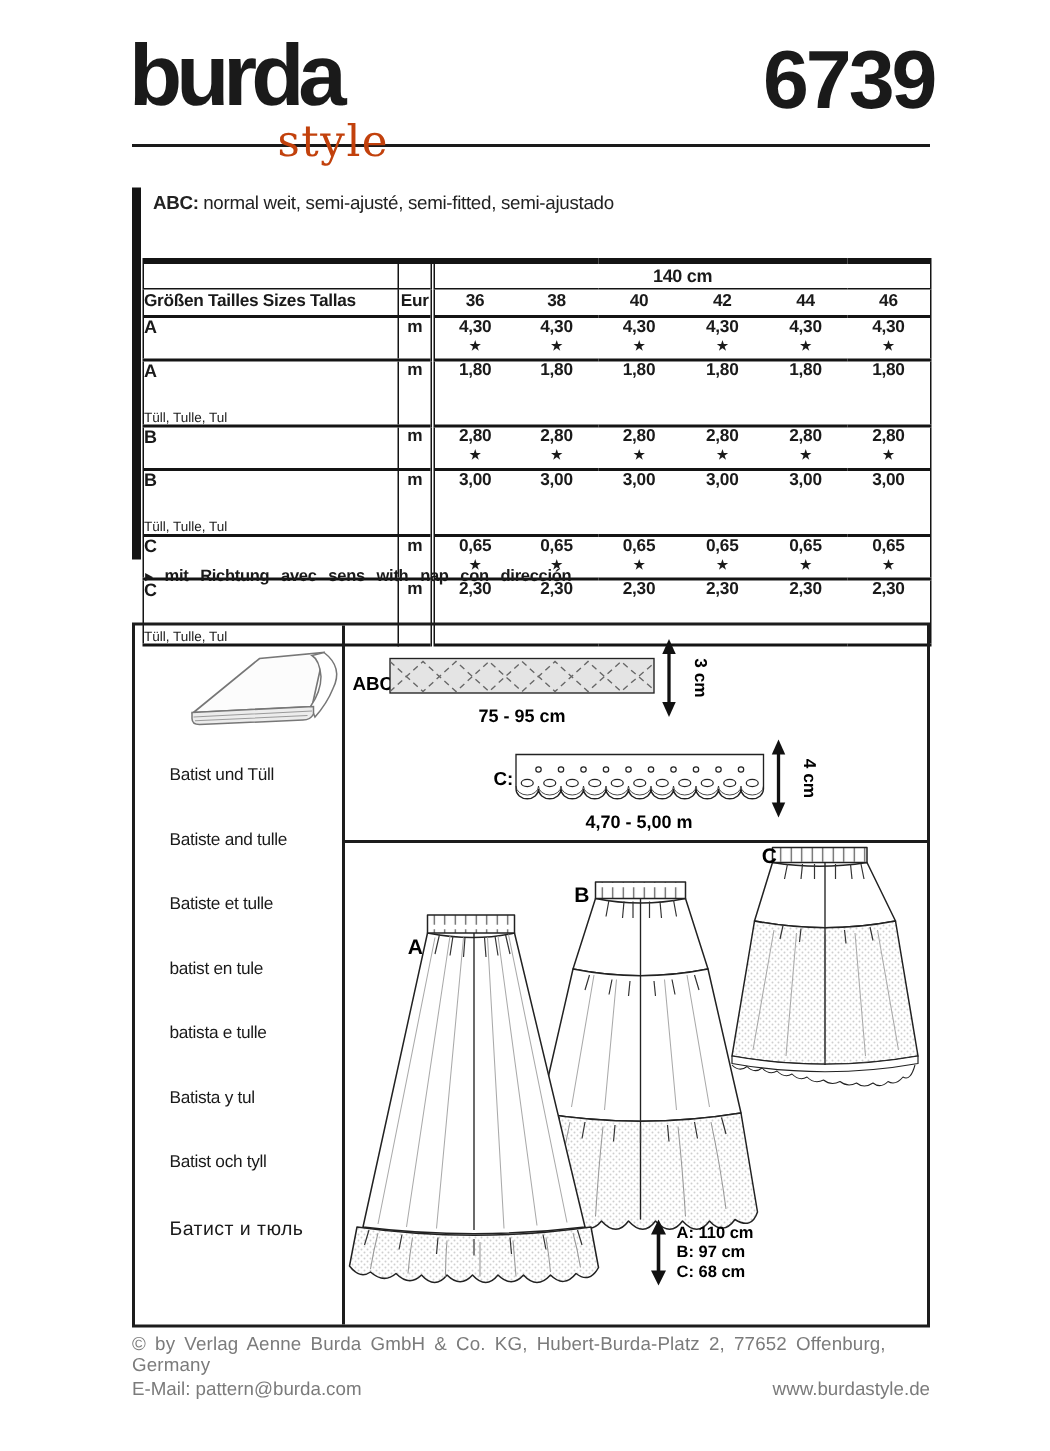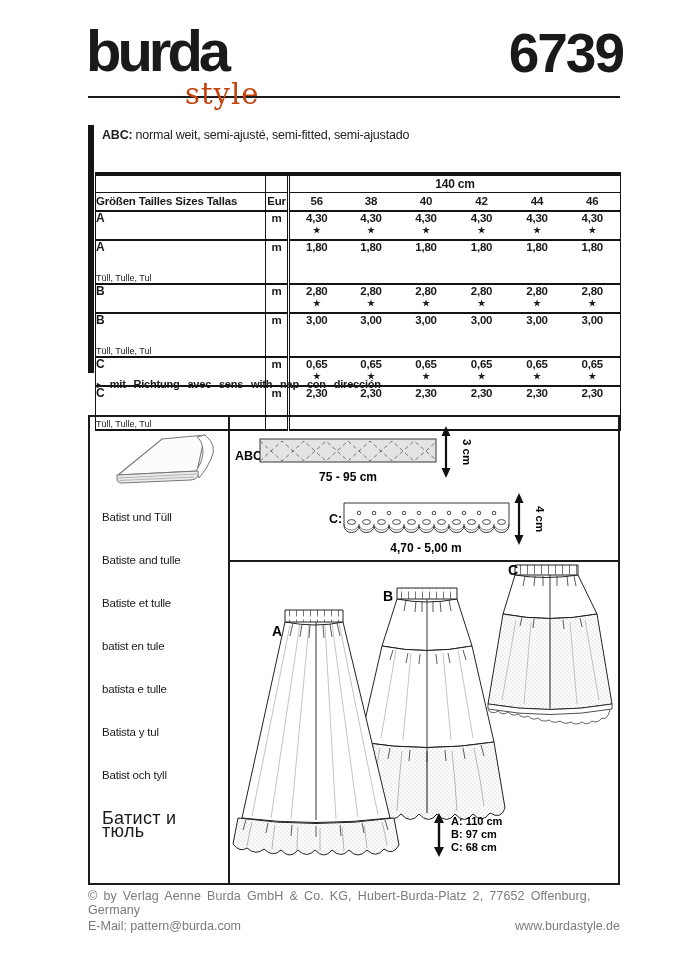--- a/index.html
+++ b/index.html
@@ -39,25 +39,25 @@
   td .num { line-height:12px; }
   td .star { font-size:8.5px; line-height:10px; margin-top:1px; }
 
   
   .legend { position:absolute; left:95px; top:378px; width:525px; display:flex; justify-content:space-between;
             font-size:11px; font-weight:bold; letter-spacing:-0.2px; word-spacing:5px; }
   .legend .sym { font-size:9px; margin-right:6px; word-spacing:0; }
 
   
   .main-box { position:absolute; left:88px; top:415px; width:532px; height:470px; border:2px solid #1c1c1c; display:flex; }
-  .sidebar { width:140px; border-right:2px solid #1c1c1c; padding:6px 6px 0 12px; }
+  .sidebar { width:140px; border-right:2px solid #1c1c1c; padding:6px 6px 0 23px; }
   .fold-icon-wrap { width:112px; height:74px; margin:2px auto 0 6px; }
   ul.fabric-list { list-style:none; margin-top:12px; }
   ul.fabric-list li { font-size:11.5px; letter-spacing:-0.2px; line-height:13px; margin-bottom:30px; }
-  ul.fabric-list li:last-child { font-size:18px; letter-spacing:0.3px; }
+  ul.fabric-list li:last-child { font-size:13px; letter-spacing:0.3px; }
   .content { width:388px; display:flex; flex-direction:column; }
   .notions { height:145px; border-bottom:2px solid #1c1c1c; }
   .drawings { flex:1; }
   svg { display:block; }
   svg text { font-family:"Liberation Sans",sans-serif; }
 
   
   .footer { position:absolute; left:88px; top:889px; width:532px; color:#7b7b7b; font-size:12.5px; }
   .footer-line1 { word-spacing:2.5px; letter-spacing:0.1px; }
   .footer-line2 { display:flex; justify-content:space-between; margin-top:2px; }
@@ -91,21 +91,21 @@
   <thead>
     <tr class="hdr1">
       <th class="c-label"></th>
       <th class="c-eur"></th>
       <th class="c-val" colspan="6">140 cm</th>
     </tr>
     <tr class="hdr2">
       <th class="c-label">Größen Tailles Sizes Tallas</th>
       <th class="c-eur">Eur</th>
 
-    <th class="c-val">56</th>
+    <th class="c-val">36</th>
         <th class="c-val">38</th>
         <th class="c-val">40</th>
         <th class="c-val">42</th>
         <th class="c-val">44</th>
         <th class="c-val">46</th>
       </tr>
   </thead>
   <tbody>
 
   <tr class="row-star">

